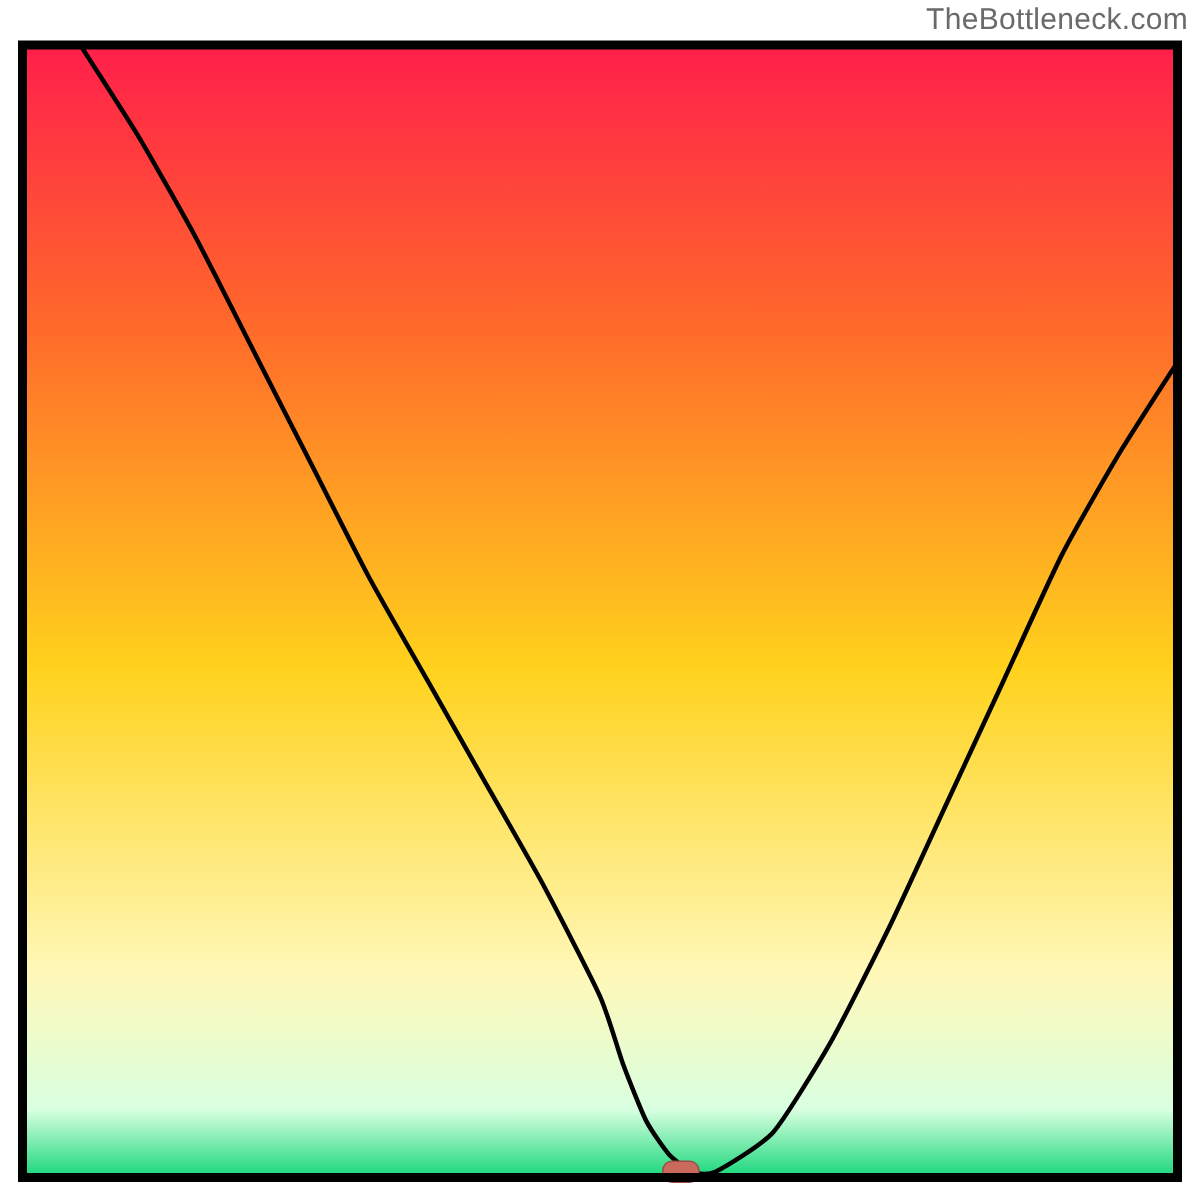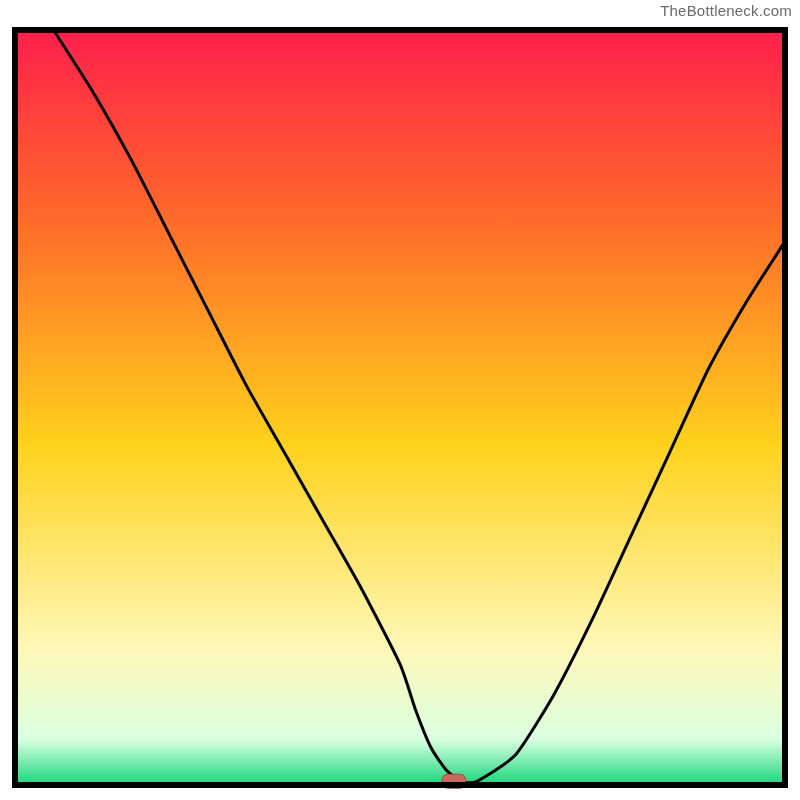--- a/index.html
+++ b/index.html
@@ -13,21 +13,21 @@
   }
   .wrap {
     position: relative;
     width: 800px;
     height: 800px;
   }
   .watermark {
     position: absolute;
     top: 2px;
     right: 8px;
-    font-size: 15px;
+    font-size: 20px;
     font-weight: 400;
     color: #6a6a6a;
     letter-spacing: 0.2px;
     z-index: 5;
     text-align: right;
   }
   svg {
     position: absolute;
     top: 0;
     left: 0;

